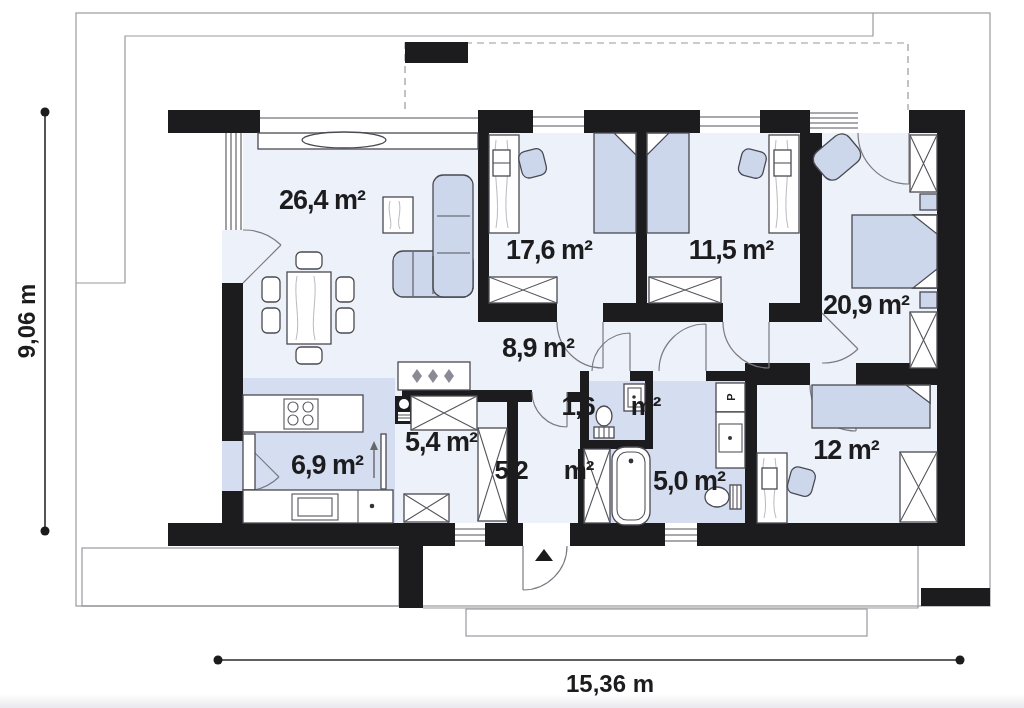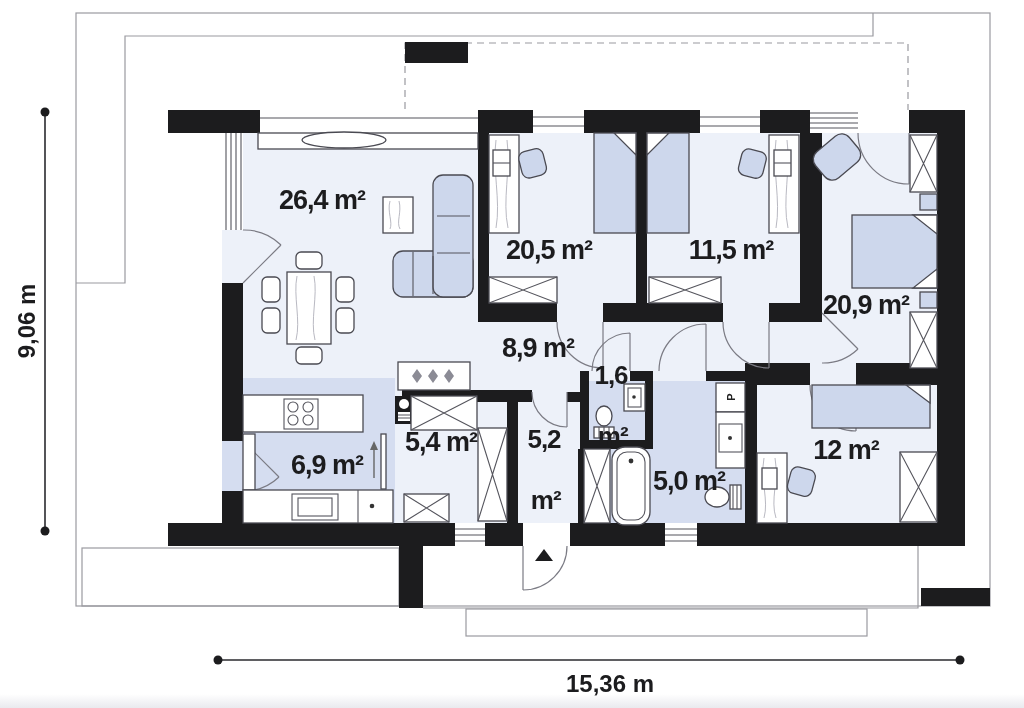--- a/index.html
+++ b/index.html
@@ -26,21 +26,21 @@
   .grain{stroke:#b9b9c2;stroke-width:1;fill:none;}
   .door{stroke:#7b7b84;stroke-width:1.2;fill:none;}
   .site{stroke:var(--site_line);stroke-width:1.2;fill:none;}
   .dim{stroke:#2a2a2e;stroke-width:1.6;}
   .dimdot{fill:#1c1c1e;stroke:none;}
   .area-label{
     position:absolute;transform:translate(-50%,-50%);
     font-weight:700;font-size:27px;letter-spacing:-1px;color:var(--text);
     white-space:nowrap;line-height:1;
   }
-  .area-label.stacked{display:flex;flex-direction:column;align-items:flex-end;line-height:.95;font-size:26px;gap:36px;}
+  .area-label.stacked{display:flex;align-items:flex-start;line-height:.95;font-size:26px;gap:36px;}
   .dim-label{
     position:absolute;transform:translate(-50%,-50%);
     font-weight:700;font-size:24px;color:var(--text);white-space:nowrap;
   }
   .dim-label.vert{transform:translate(-50%,-50%) rotate(-90deg);}
   .bottom-fade{position:absolute;left:0;right:0;bottom:0;height:14px;
     background:linear-gradient(180deg, rgba(255,255,255,0), #e9e9ee);}
 </style>
 </head>
 <body>
@@ -338,21 +338,21 @@
     <line class="dim" x1="45" y1="112" x2="45" y2="531"></line>
     <circle class="dimdot" cx="45" cy="112" r="4.5"></circle>
     <circle class="dimdot" cx="45" cy="531" r="4.5"></circle>
     <line class="dim" x1="218" y1="660" x2="960" y2="660"></line>
     <circle class="dimdot" cx="218" cy="660" r="4.5"></circle>
     <circle class="dimdot" cx="960" cy="660" r="4.5"></circle>
   </g>
 </svg>
 
 <div class="area-label" style="left:322px;top:200px;">26,4 m²</div>
-<div class="area-label" style="left:549px;top:250px;">20,5 m²</div>
+<div class="area-label" style="left:549px;top:250px;">17,6 m²</div>
 <div class="area-label" style="left:731px;top:250px;">11,5 m²</div>
 <div class="area-label" style="left:866px;top:305px;">20,9 m²</div>
 <div class="area-label" style="left:538px;top:348px;">8,9 m²</div>
 <div class="area-label stacked" style="left:611px;top:406px;">
   <span>1,6</span>
   <span>m²</span>
 </div>
 <div class="area-label" style="left:327px;top:465px;">6,9 m²</div>
 <div class="area-label" style="left:441px;top:442px;">5,4 m²</div>
 <div class="area-label stacked" style="left:544px;top:470px;">

